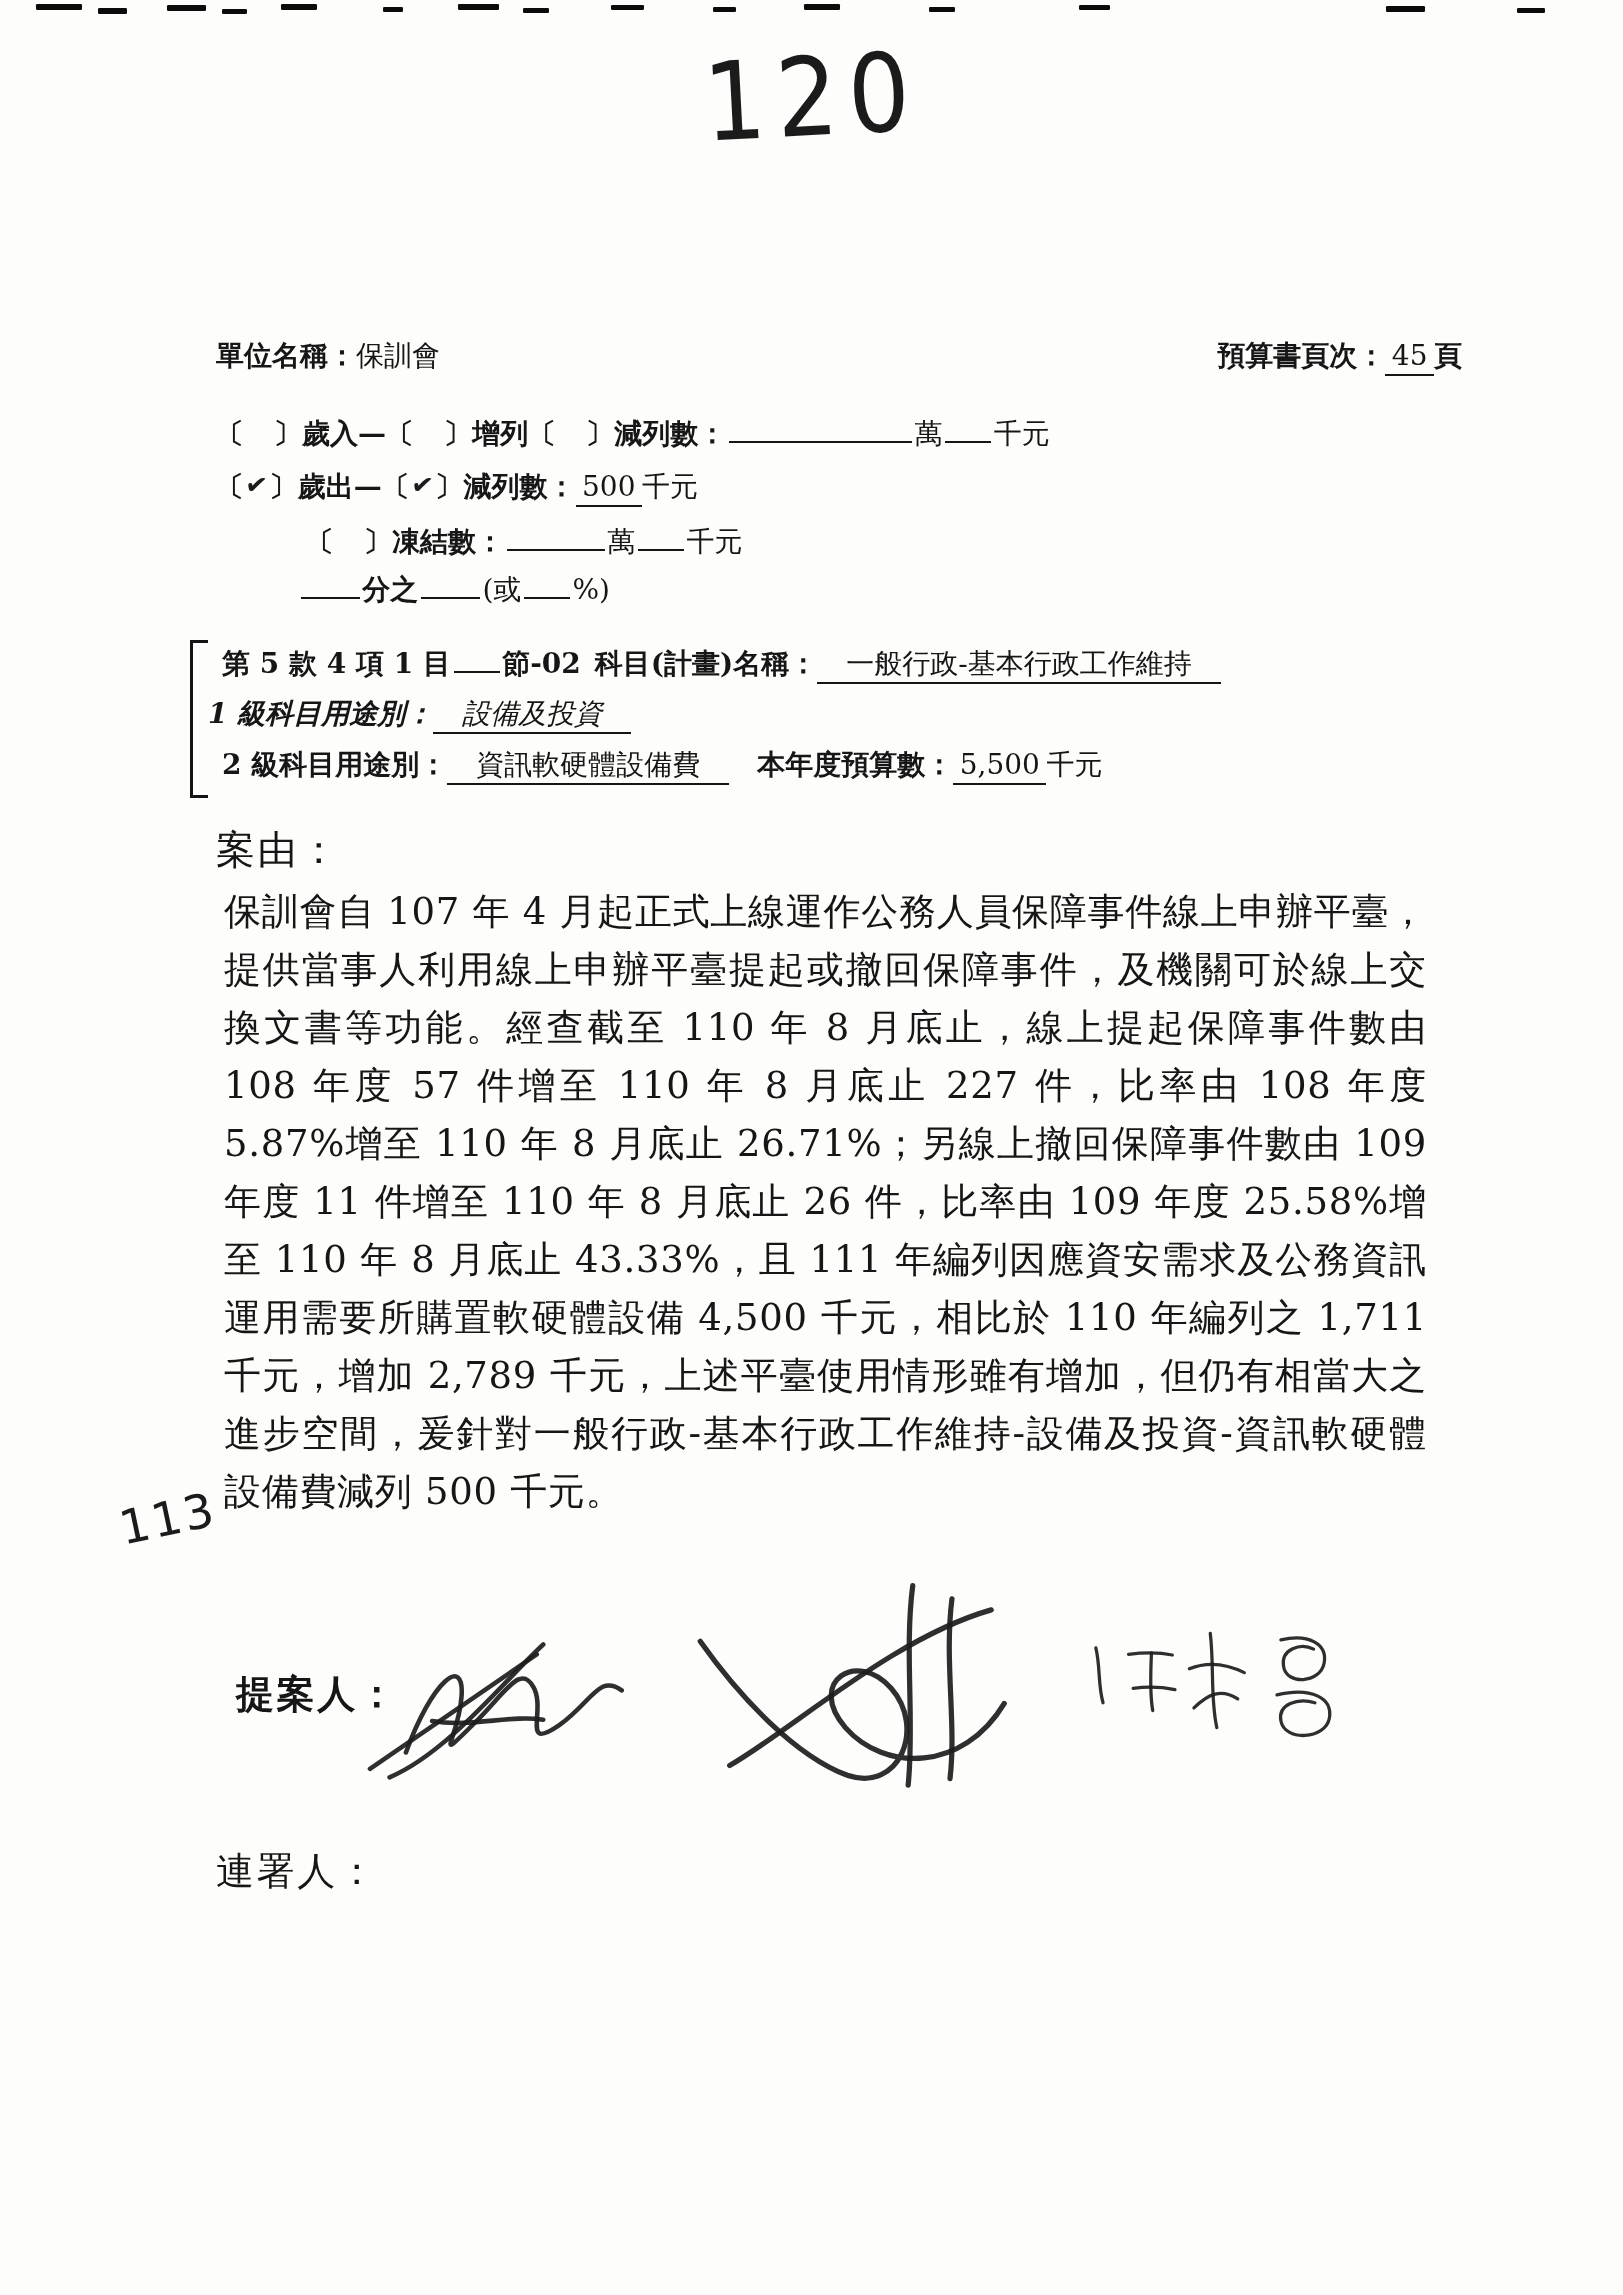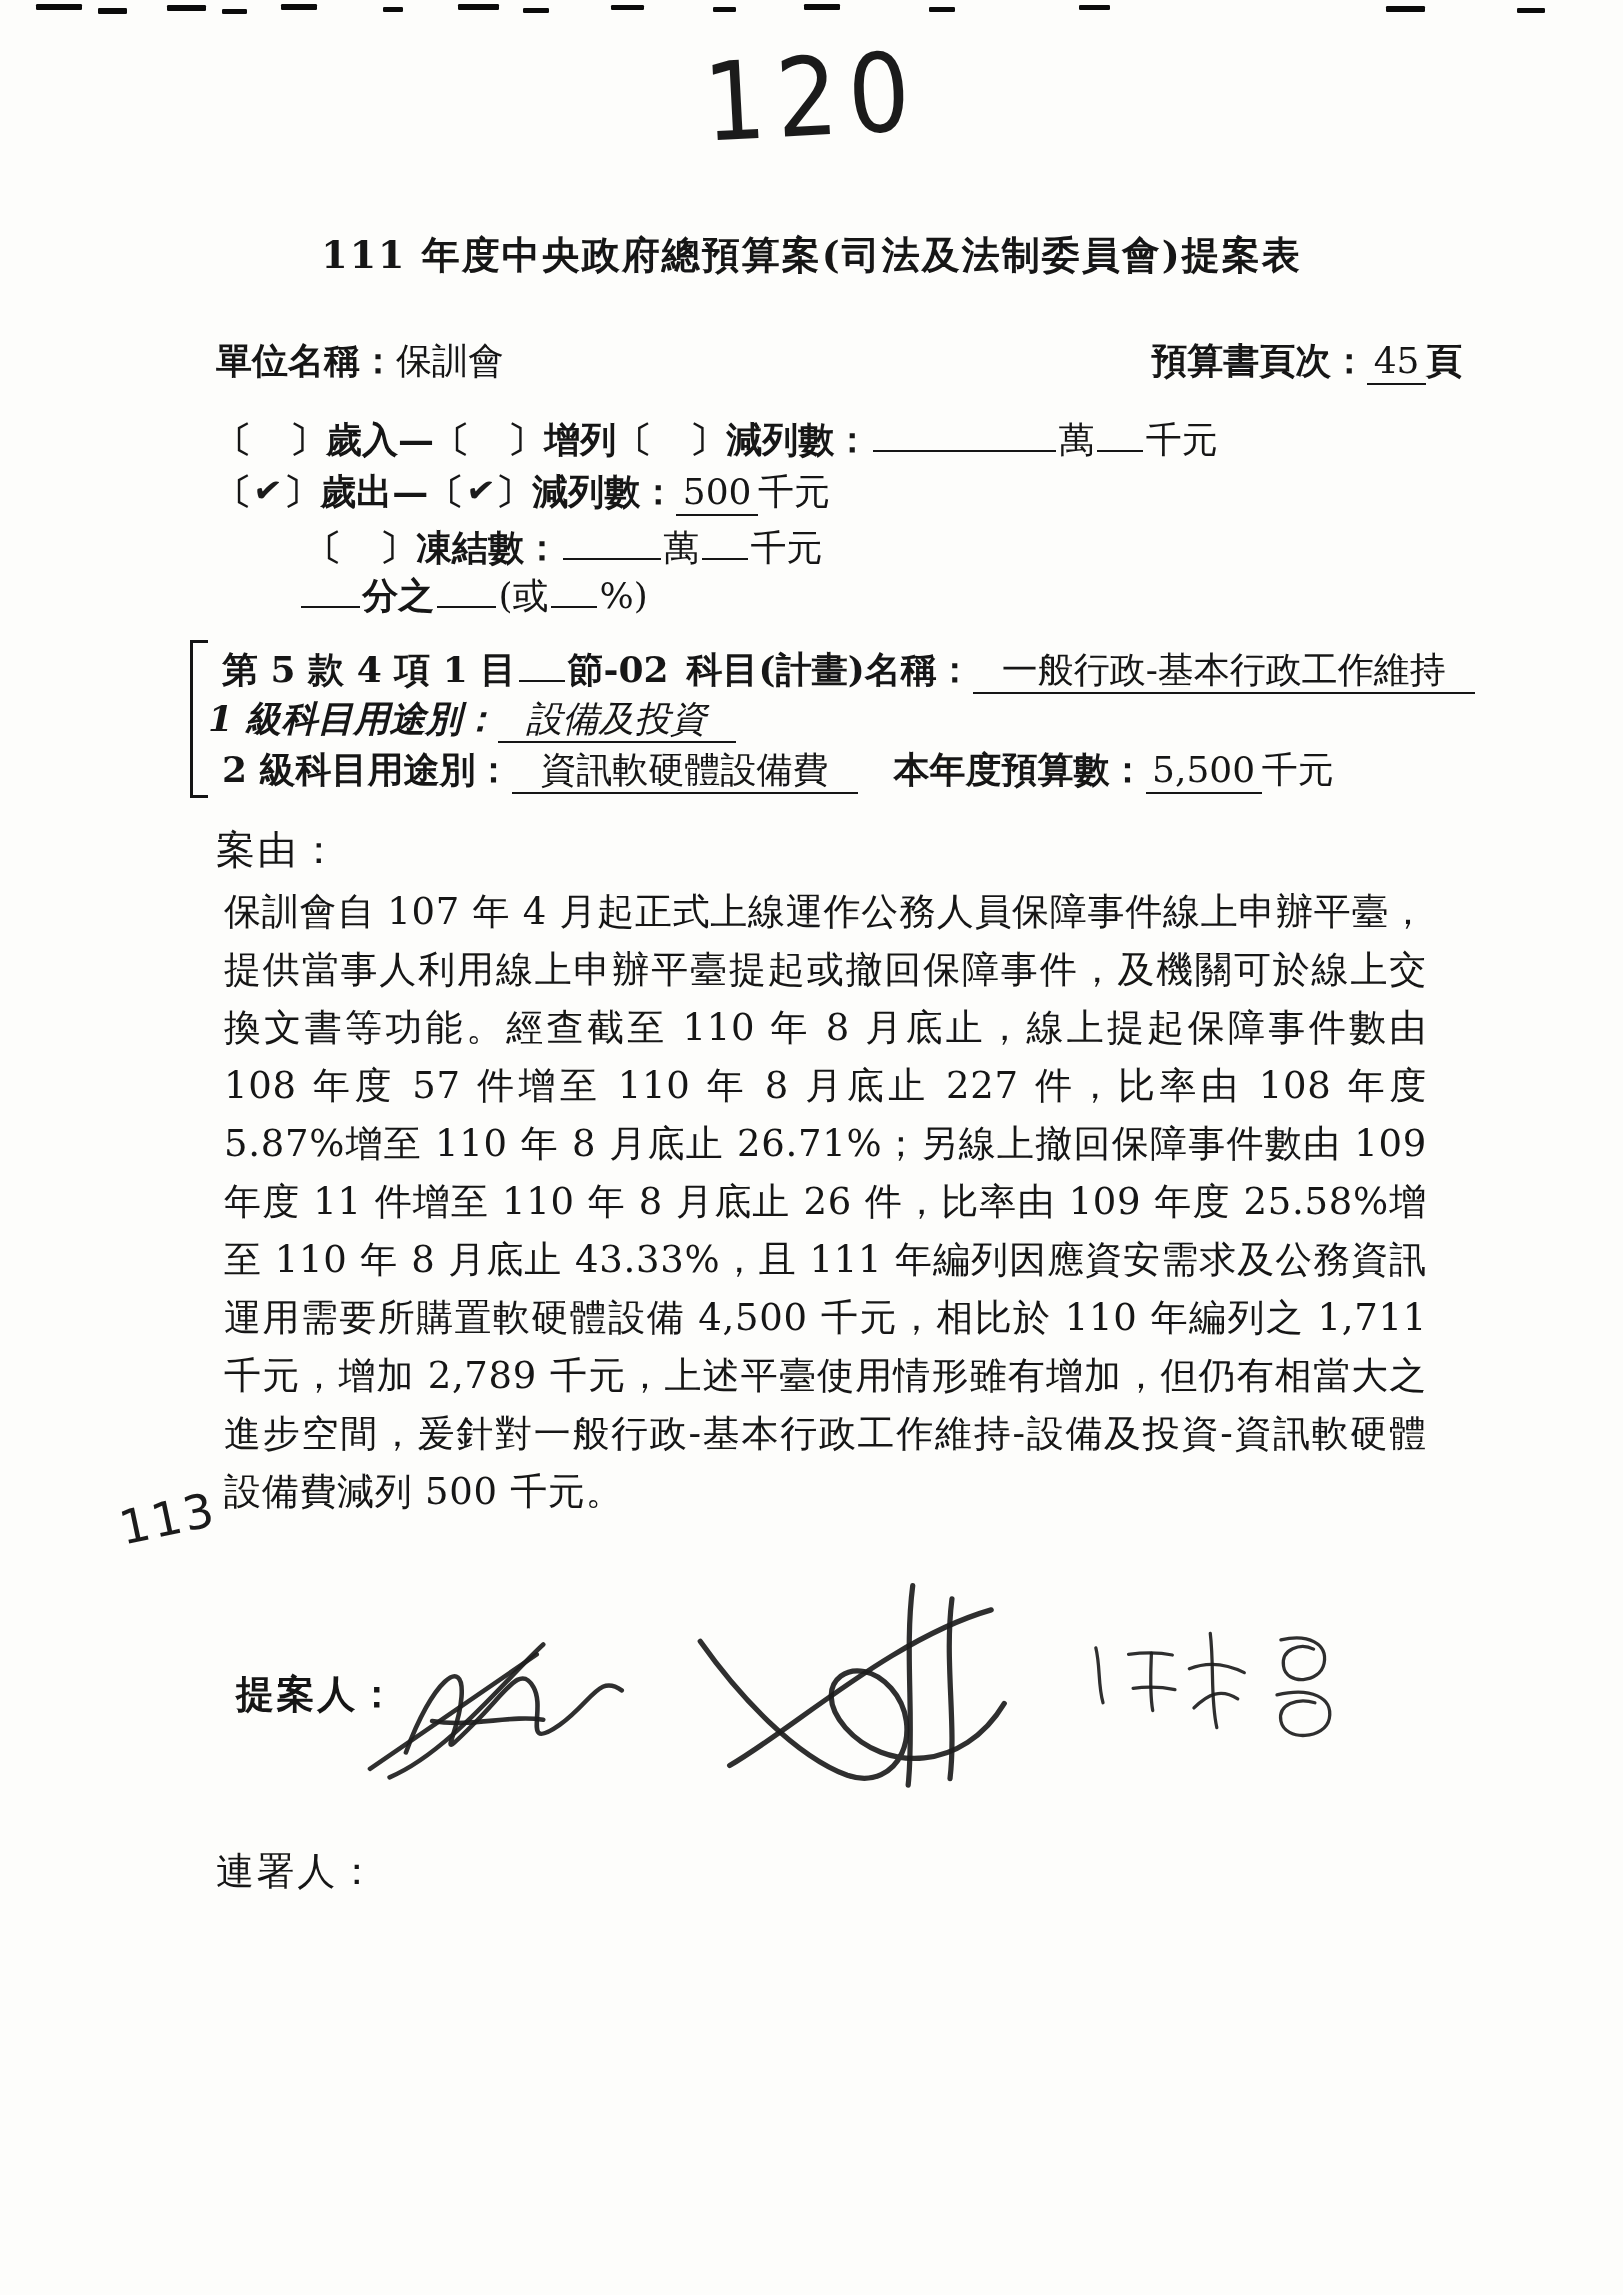--- a/index.html
+++ b/index.html
@@ -8,21 +8,21 @@
     position: relative;
     width: 1623px;
     height: 2295px;
     margin: 0 auto;
     background: #fdfdfb;
     color: #161616;
     font-family: "DejaVu Serif", "Liberation Serif", serif;
     overflow: hidden;
   }
   .b { font-weight: 700; }
-  .row { position: absolute; left: 216px; font-size: 36px; white-space: nowrap; }
+  .row { position: absolute; left: 216px; font-size: 28px; white-space: nowrap; }
   .u { border-bottom: 2.6px solid #161616; padding: 0 6.5px 2px; }
   .u-wide { border-bottom: 2.6px solid #161616; padding: 0 29px 2px; }
   .blank {
     display: inline-block;
     border-bottom: 2.6px solid #161616;
     height: 1.05em;
     vertical-align: baseline;
     margin: 0 2.6px;
   }
   .w70 { width: 46px; } .w90 { width: 59px; } .w150 { width: 98px; } .w280 { width: 183px; }
@@ -143,21 +143,20 @@
     <div class="artifact" style="left:713px;top:7.2px;width:23px;height:5.2px"></div>
     <div class="artifact" style="left:804px;top:3.9px;width:36px;height:6.5px"></div>
     <div class="artifact" style="left:929px;top:6.5px;width:26px;height:5.2px"></div>
     <div class="artifact" style="left:1079px;top:4.6px;width:31px;height:5.9px"></div>
     <div class="artifact" style="left:1386px;top:5.9px;width:39px;height:6.5px"></div>
     <div class="artifact" style="left:1517px;top:7.8px;width:27.5px;height:5.2px"></div>
   </div>
 
   <div class="handwritten page-num">120</div>
 
-  <h1 class="title">111 年度中央政府總預算案(司法及法制委員會)提案表</h1>
 
   <div class="row unit-row">
     <span>
       <span class="b">單位名稱：</span><span>保訓會</span>
     </span>
     <span>
       <span class="b">預算書頁次：</span><span class="u">45</span><span class="b">頁</span>
     </span>
   </div>
 

